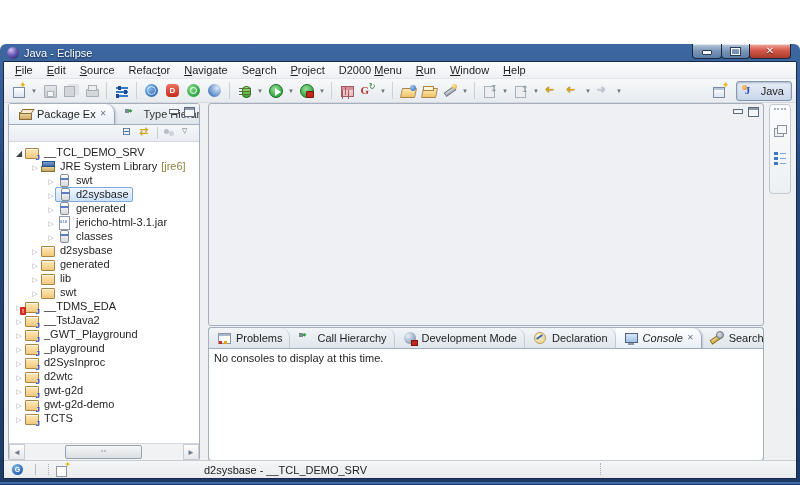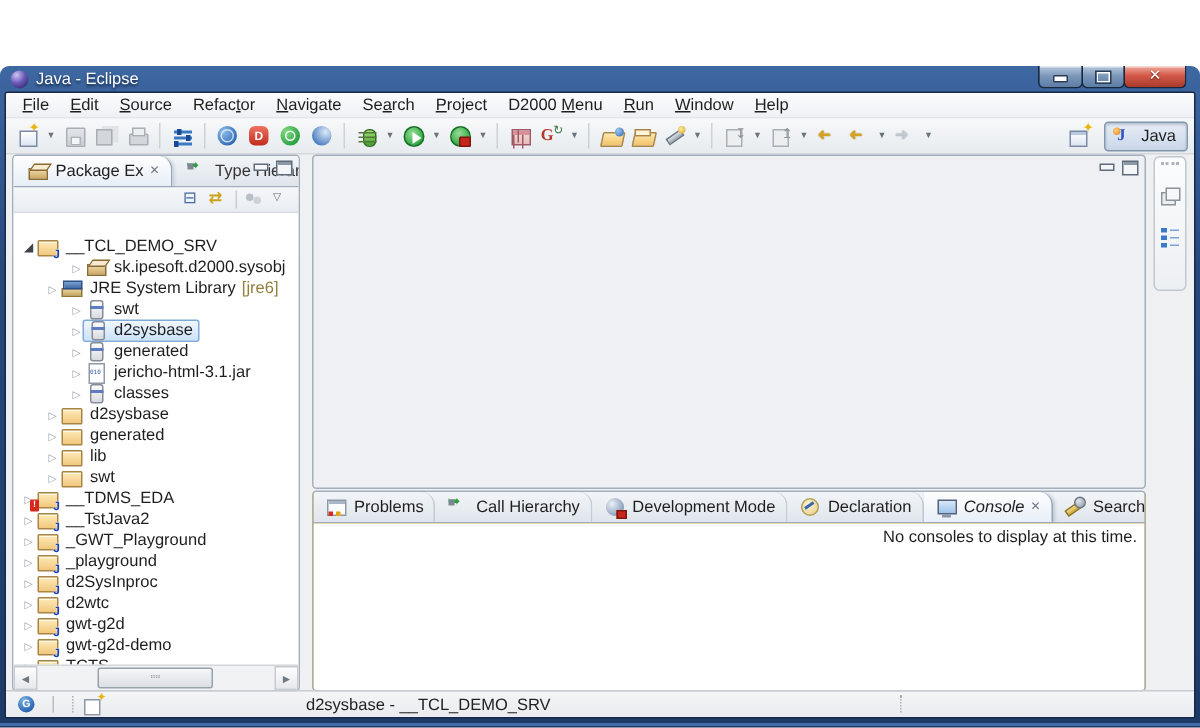--- a/index.html
+++ b/index.html
@@ -134,21 +134,21 @@
   .ptools{position:absolute;left:0;top:21px;right:0;height:16px;display:flex;align-items:center;
     justify-content:flex-end;background:linear-gradient(#f5f7f9,#e9edf2);border-bottom:1px solid #d4d9e0;padding-right:3px;}
   .ptool{width:18px;height:15px;display:flex;align-items:center;justify-content:center;color:#44699e;}
   .ic-collapseall::before{content:"⊟";font-size:11px;color:#44699e;position:absolute;left:2px;top:0px;}
   .ic-linkeditor::before{content:"⇄";font-size:11px;font-weight:bold;color:#cda21d;position:absolute;left:1px;top:0px;}
   .psep{width:1px;height:12px;background:#c8cdd4;margin:0 2px;}
   .ic-focus::before{content:"";position:absolute;left:3px;top:4px;width:5px;height:5px;border-radius:50%;background:#b9bfc7;
     box-shadow:5px 2px 0 #cdd2d8;}
   .ic-vmenu::before{content:"▽";font-size:7px;color:#5a6470;position:absolute;left:3px;top:2px;}
   
-  .tree{position:absolute;left:0;top:38px;right:0;bottom:16px;background:#fff;overflow:hidden;padding-top:15px;}
+  .tree{position:absolute;left:0;top:38px;right:0;bottom:16px;background:#fff;overflow:hidden;padding-top:3px;}
   .trow{display:flex;align-items:center;height:14px;white-space:nowrap;}
   .lv0{padding-left:5px}.lv1{padding-left:21px}.lv2{padding-left:37px}
   .arr{width:10px;text-align:center;flex:none;}
   .exp>.arr::before{content:"◢";color:#3f4348;font-size:8px;}
   .col>.arr::before{content:"▷";color:#9aa2ab;font-size:7px;}
   .tlabel{margin-left:4px;}
   .suffix{margin-left:4px;color:#93803f;}
   .selwrap{display:inline-flex;align-items:center;background:linear-gradient(#f0f7fe,#cbe2f8);
     border:1px solid #7fa9d6;border-radius:2px;margin-left:-1px;padding:0 3px 0 1px;height:13px;}
   .selwrap .tlabel{margin-left:3px;}
@@ -185,21 +185,21 @@
   .strack{flex:1;position:relative;}
   .sthumb{position:absolute;left:25%;width:48%;top:1px;bottom:1px;
     background:linear-gradient(#f5f6f7,#dcdfe3);border:1px solid #98a2ac;border-radius:2px;}
   .sthumb::after{content:"⁞⁞";position:absolute;left:50%;top:0px;transform:translateX(-50%) rotate(90deg);
     color:#9aa4ae;font-size:8px;letter-spacing:-1px;}
   
   .editor{position:absolute;left:204px;top:41px;right:32px;height:221px;
     border:1px solid #a4aebc;border-radius:3px;background:#eef0f3;}
   
   .consolepanel{position:absolute;left:204px;top:265px;right:32px;bottom:17px;
-    border:1px solid #a4aebc;border-radius:3px;background:#eab308;overflow:hidden;text-align:right;}
+    border:1px solid #a4aebc;border-radius:3px;background:#0369a1;overflow:hidden;}
   .ctabs{position:absolute;left:0;top:0;right:0;height:20px;
     background:linear-gradient(#f2f5f8,#dfe5ec);border-bottom:1px solid #a4aebc;display:flex;align-items:stretch;}
   .ctab{display:flex;align-items:center;gap:4px;padding:0 7px;white-space:nowrap;border-right:1px solid #c3cbd6;border-radius:0 9px 0 0;}
   .ctab.active{background:linear-gradient(#fefefe,#e8eff8);border-right:1px solid #97a6bb;box-shadow:1px 0 2px rgba(80,100,130,.25);font-style:italic;}
   .cmsg{position:absolute;left:0;top:21px;right:0;bottom:0;background:#fff;padding:3px 5px;}
   
   .ic-problems::before{content:"";position:absolute;left:2px;top:3px;width:11px;height:9px;
     background:#fdfdfd;border:1px solid #8b97a8;box-shadow:inset 0 2px 0 #aab7c8;}
   .ic-problems::after{content:"";position:absolute;left:3px;bottom:2px;width:3px;height:3px;background:#d42d1e;
     box-shadow:5px 0 0 #e3a410;}
@@ -412,27 +412,20 @@
           </span>
       </div>
       <div class="tree">
         <div class="trow lv0 exp">
             <span class="arr"></span>
             <span class="iconwrap">
               <span class="i16 ic-prj"></span>
             </span>
             <span class="tlabel">__TCL_DEMO_SRV</span>
           </div>
-        <div class="trow lv2 col">
-            <span class="arr"></span>
-            <span class="iconwrap">
-              <span class="i16 ic-pkg"></span>
-            </span>
-            <span class="tlabel">sk.ipesoft.d2000.sysobj</span>
-          </div>
         <div class="trow lv1 col">
             <span class="arr"></span>
             <span class="iconwrap">
               <span class="i16 ic-lib"></span>
             </span>
             <span class="tlabel">JRE System Library</span>
             <span class="suffix">[jre6]</span>
           </div>
         <div class="trow lv2 col">
             <span class="arr"></span>

